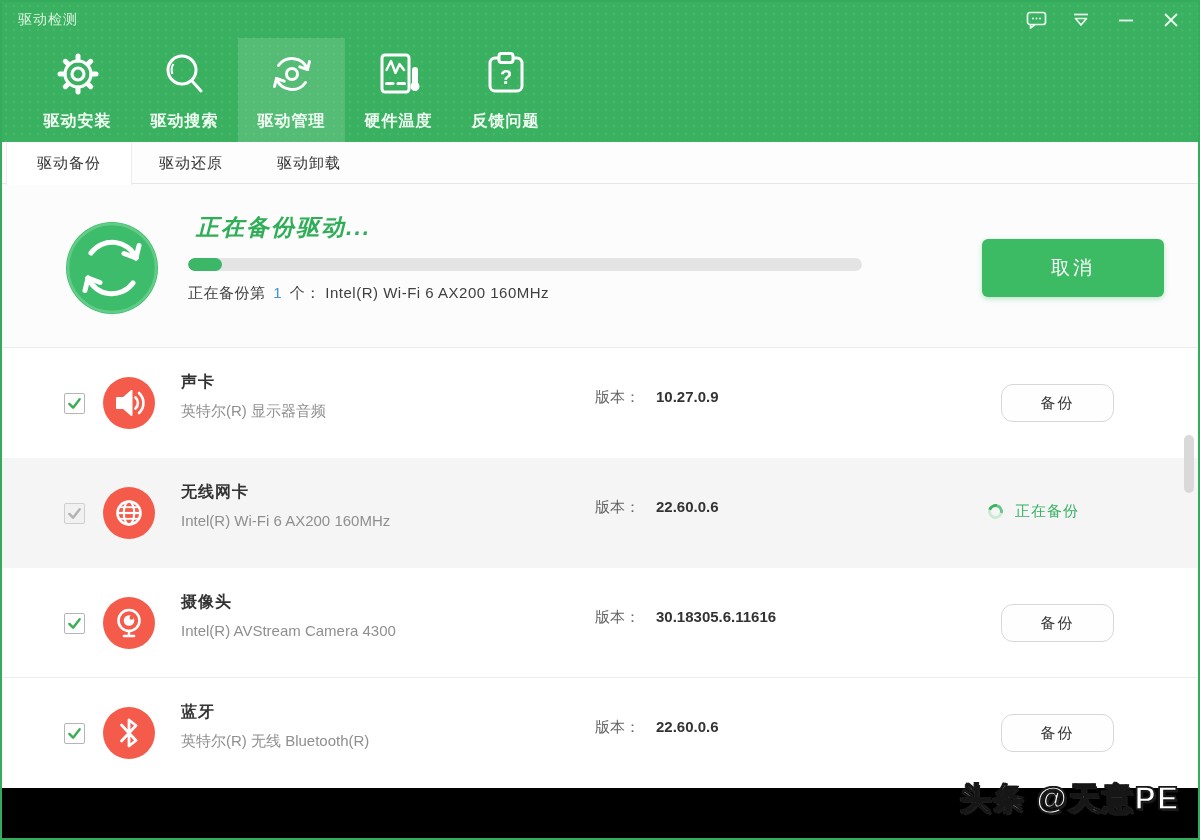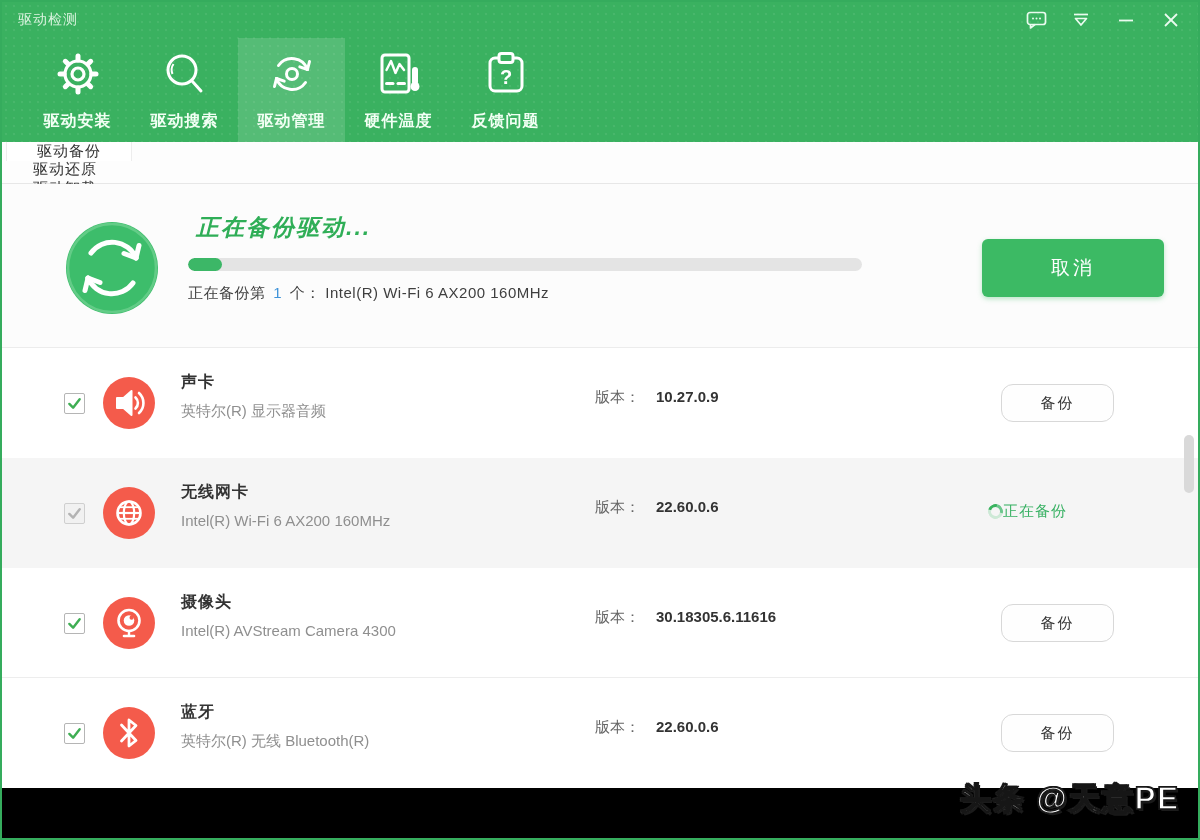--- a/index.html
+++ b/index.html
@@ -25,21 +25,21 @@
 
   .navbar { height:104px; display:flex; padding-left:22px; }
   .nav-item {
     width:107px; height:100%; display:flex; flex-direction:column;
     align-items:center; justify-content:center; gap:7px; cursor:pointer;
   }
   .nav-item.selected { background:rgba(255,255,255,0.14); }
   .nav-label { font-size:16px; font-weight:bold; color:#f2fff4; letter-spacing:1px; }
 
   
-  .tabbar { position:relative; height:42px; background:#fdfdfd; border-bottom:1px solid #e7e7e7; display:flex; padding-left:4px;flex-direction:column; }
+  .tabbar { position:relative; height:42px; background:#fdfdfd; border-bottom:1px solid #e7e7e7; display:flex; padding-left:4px; }
   .tab { width:118px; height:42px; display:flex; align-items:center; justify-content:center;
          font-size:15px; color:#333; cursor:pointer; letter-spacing:1px; }
   .tab.active { width:126px; height:43px; background:#fff; border-left:1px solid #ededed;
                 border-right:1px solid #ededed; margin-bottom:-1px; z-index:2; }
 
   
   .progress-panel { position:relative; height:164px; background:#fcfcfc; border-bottom:1px solid #ececec; }
   .big-sync { position:absolute; left:62px; top:36px; width:96px; height:96px; }
   .progress-title { position:absolute; left:194px; top:28px; font-size:23px; font-weight:bold;
                     color:#2fae57; letter-spacing:2px;font-style:italic; }
@@ -64,21 +64,21 @@
   .dev-icon { position:absolute; left:101px; top:29px; width:52px; height:52px; border-radius:50%;
               background:#f45b4b; display:flex; align-items:center; justify-content:center; }
   .drv-name { position:absolute; left:179px; top:24px; font-size:16px; font-weight:bold; color:#333; letter-spacing:1px; }
   .drv-desc { position:absolute; left:179px; top:54px; font-size:15px; color:#8f8f8f; }
   .ver { position:absolute; left:593px; top:40px; font-size:15px; }
   .ver-label { color:#666; }
   .ver-value { color:#333; font-weight:bold; margin-left:16px; }
   .backup-btn { position:absolute; left:999px; top:36px; width:113px; height:38px; background:#fefefe;
                 border:1px solid #d8d8d8; border-radius:12px; font-size:15px; color:#333;
                 letter-spacing:2px; cursor:pointer; font-family:inherit; }
-  .backing { position:absolute; left:986px; top:44px; display:flex; align-items:center; gap:0; }
+  .backing { position:absolute; left:986px; top:44px; display:flex; align-items:center; gap:12px; }
   .spinner { width:15px; height:15px; border-radius:50%; border:3px solid #cde9d6;
              border-top-color:#3ab35f; border-right-color:#6cc68c; transform:rotate(-30deg); }
   .backing-text { font-size:15px; color:#38b163; letter-spacing:1px; }
 
   
   .scroll-thumb { position:absolute; left:1182px; top:433px; width:10px; height:58px;
                   background:#d9d9d9; border-radius:5px; cursor:pointer; }
   .watermark { position:absolute; right:18px; top:776px; font-size:31px; font-weight:bold; color:#fff;
                letter-spacing:2px; -webkit-text-stroke:1.3px #161616;
                text-shadow:2px 2px 0 #1b1b1b, -1px -1px 0 #1b1b1b, 1px -1px 0 #1b1b1b, -1px 1px 0 #1b1b1b; }

